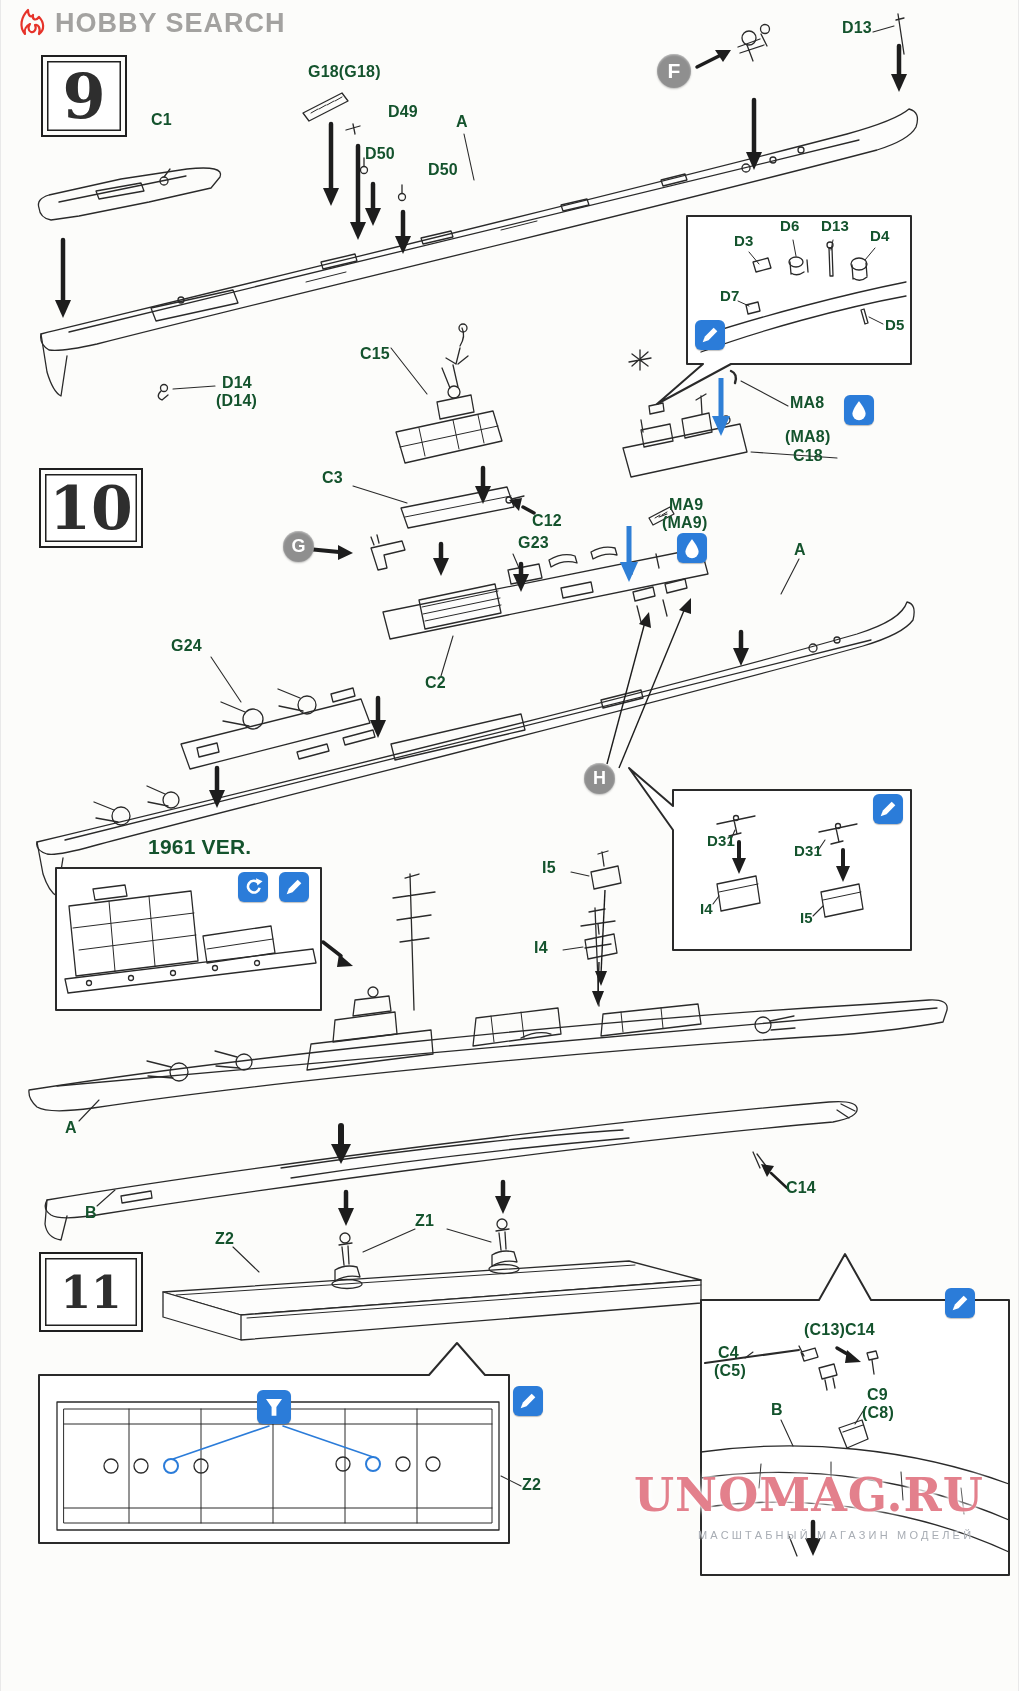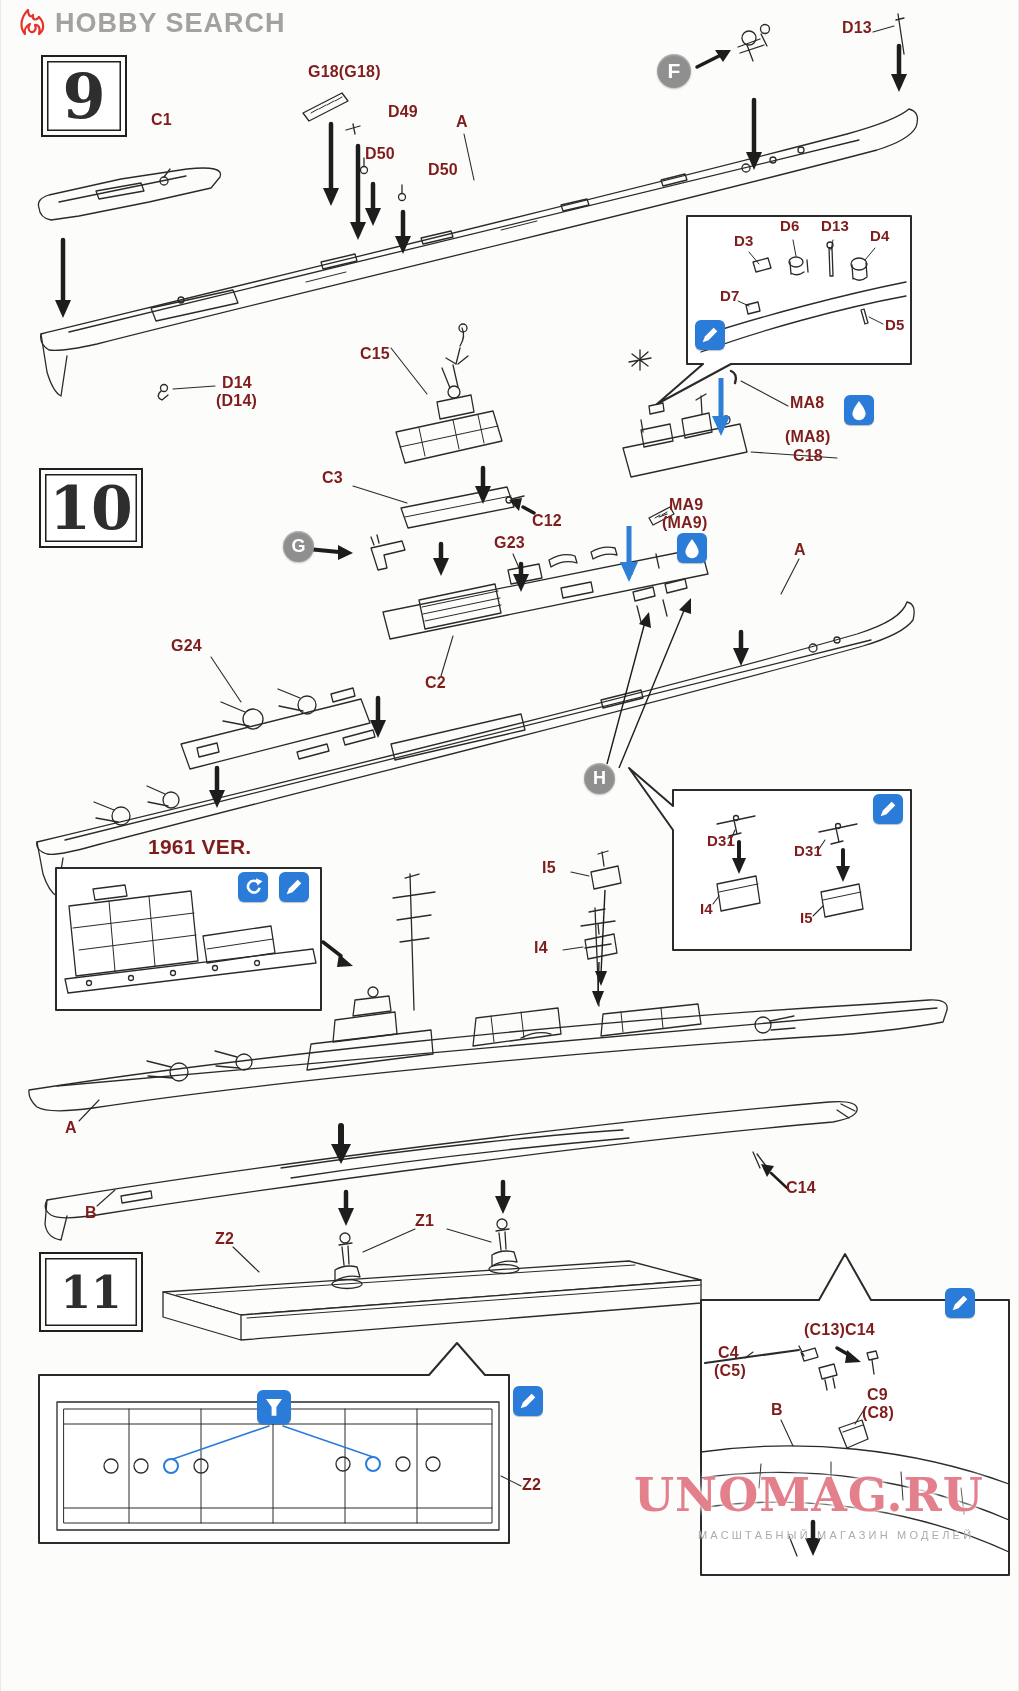--- a/index.html
+++ b/index.html
@@ -4,21 +4,21 @@
 <style>
   * { margin:0; padding:0; box-sizing:border-box; }
   html,body { background:#e9e9e9; }
   .page{
     position:relative; width:1017px; height:1691px; margin:0 auto;
     background:#fcfcfa; overflow:hidden;
     font-family:"Liberation Sans", sans-serif; color:#151515;
   }
   .art{ position:absolute; left:0; top:0; }
   .lbl{
-    position:absolute; font-size:16px; font-weight:700; color:#7f1d1d;
+    position:absolute; font-size:16px; font-weight:700; color:#14532d;
     white-space:nowrap; letter-spacing:.2px; line-height:1;
   }
   .lbl.sm{ font-size:15px; }
   .brand{
     position:absolute; left:54px; top:8px; font-size:27px; font-weight:700;
     color:#a3a2a0; letter-spacing:1px;
   }
   .logo{ position:absolute; left:14px; top:4px; }
   .stepbox{
     position:absolute; background:#fff; border:2px solid #1f1f1f;
@@ -493,21 +493,21 @@
   <div class="lbl sm" style="left:779px;top:218px">D6</div>
   <div class="lbl sm" style="left:820px;top:218px">D13</div>
   <div class="lbl sm" style="left:869px;top:228px">D4</div>
   <div class="lbl sm" style="left:719px;top:288px">D7</div>
   <div class="lbl sm" style="left:884px;top:317px">D5</div>
 
   <div class="lbl" style="left:321px;top:470px">C3</div>
   <div class="lbl" style="left:531px;top:513px">C12</div>
   <div class="lbl" style="left:668px;top:497px">MA9</div>
   <div class="lbl" style="left:661px;top:515px">(MA9)</div>
-  <div class="lbl" style="left:493px;top:535px">G23</div>
+  <div class="lbl" style="left:517px;top:535px">G23</div>
   <div class="lbl" style="left:793px;top:542px">A</div>
   <div class="lbl" style="left:170px;top:638px">G24</div>
   <div class="lbl" style="left:424px;top:675px">C2</div>
   <div class="lbl" style="left:541px;top:860px">I5</div>
   <div class="lbl" style="left:533px;top:940px">I4</div>
   <div class="lbl sm" style="left:706px;top:833px">D31</div>
   <div class="lbl sm" style="left:793px;top:843px">D31</div>
   <div class="lbl sm" style="left:699px;top:901px">I4</div>
   <div class="lbl sm" style="left:799px;top:910px">I5</div>
   <div class="lbl" style="left:147px;top:836px;font-size:21px">1961 VER.</div>

